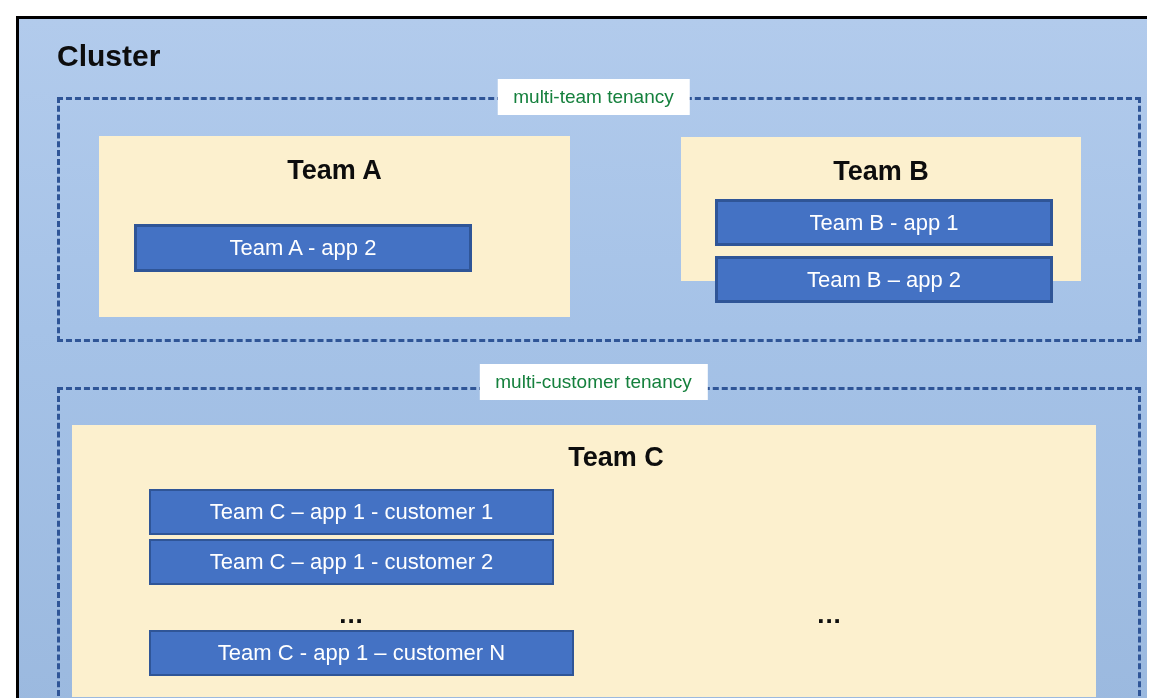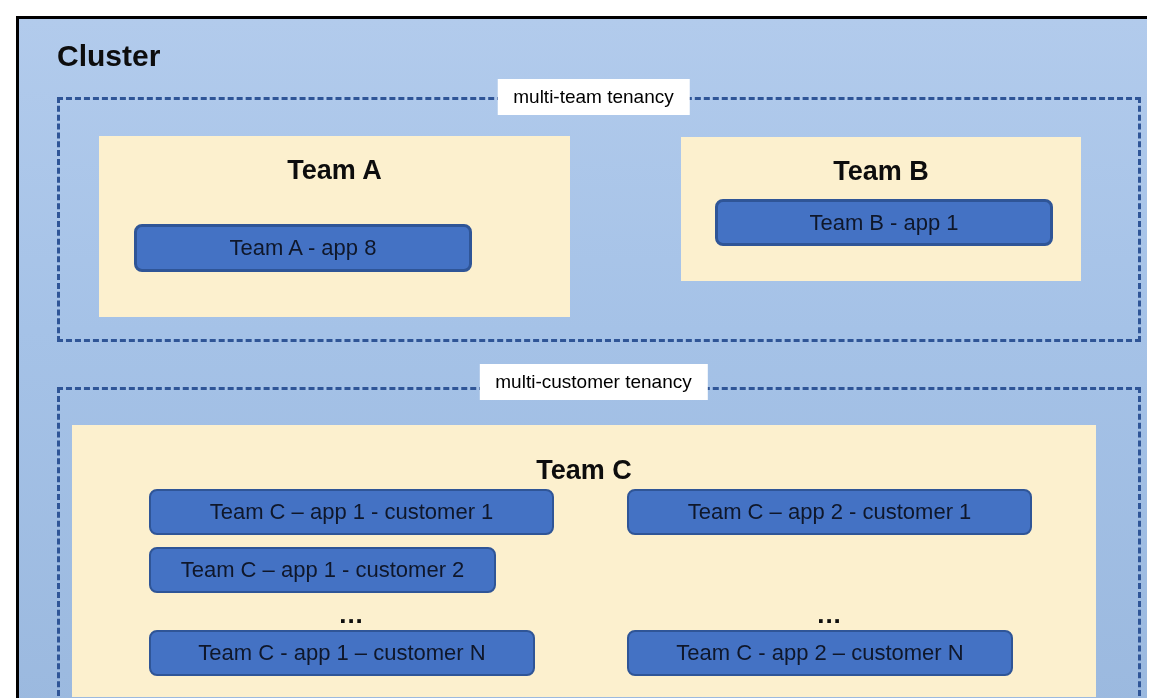--- a/index.html
+++ b/index.html
@@ -31,21 +31,21 @@
     border: 3px dashed #2f5597;
   }
   .group-multi-team   { top: 78px;  height: 245px; }
   .group-multi-customer { top: 368px; height: 318px; }
 
   .tenancy-label {
     position: absolute;
     left: 50%;
     transform: translateX(-50%);
     background: #ffffff;
-    color: #000000;
+    color: #15803d;
     font-size: 19px;
     padding: 7px 16px;
     white-space: nowrap;
     z-index: 5;
   }
   .label-multi-team     { top: 60px; }
   .label-multi-customer { top: 345px; }
 
   .team-panel {
     position: absolute;
@@ -59,53 +59,52 @@
     position: absolute;
     left: 0;
     width: 100%;
     text-align: center;
     font-size: 27px;
     font-weight: bold;
     color: #0d0d0d;
   }
   .panel-team-a .team-title { top: 11px; }
   .panel-team-b .team-title { top: 11px; }
-  .panel-team-c .team-title { top: 22px; }
+  .panel-team-c .team-title { top: 9px; margin-left: 32px; }
 
   .app-box {
     position: absolute;
     background: #4472c4;
-    color: #0f172a;
+    color: #ffffff;
     text-align: center;
     font-size: 22px;
     white-space: nowrap;
     display: flex;
     align-items: center;
     justify-content: center;
-    border-radius: 8px;
   }
   .app-thick { border: 3px solid #2f5597; }
   .app-thin  { border: 2px solid #2f5597; }
 
   .team-a-app1 { left: 35px; top: 88px;  width: 338px; height: 48px; }
   .team-b-app1 { left: 34px; top: 62px;  width: 338px; height: 47px; }
   .team-b-app2 { left: 34px; top: 119px; width: 338px; height: 47px; }
 
   .team-c-col {
     position: absolute;
     top: 64px;
     width: 405px;
     height: 187px;
   }
   .col-1 { left: 77px; }
   .col-2 { left: 555px; }
 
   .team-c-col .row-1 { left: 0; top: 0;     width: 405px; height: 46px; text-align: center; }
-  .team-c-col .row-2 { left: 0; top: 58px;  width: 347px; height: 46px; }
-  .team-c-col .row-n { left: 0; top: 141px; width: 386px; height: 46px; }
+  .team-c-col .row-2 { left: 0; top: 50px;  width: 405px; height: 46px; }
+  .team-c-col .row-n { left: 0; top: 141px; width: 425px; height: 46px; }
 
   .ellipsis-row {
     position: absolute;
     left: 0;
     top: 104px;
     width: 405px;
     height: 36px;
     text-align: center;
     font-size: 26px;
     font-weight: bold;
@@ -119,41 +118,40 @@
 
 <div class="canvas">
 
   <div class="cluster-title">Cluster</div>
 
   <div class="tenancy-group group-multi-team"></div>
   <div class="tenancy-label label-multi-team">multi-team tenancy</div>
 
   <div class="team-panel panel-team-a">
     <div class="team-title">Team A</div>
-    <div class="app-box app-thick team-a-app1">Team A - app 8</div>
+    <div class="app-box app-thick team-a-app1">Team A - app 2</div>
   </div>
 
   <div class="team-panel panel-team-b">
     <div class="team-title">Team B</div>
     <div class="app-box app-thick team-b-app1">Team B - app 1</div>
+    <div class="app-box app-thick team-b-app2">Team B – app 2</div>
   </div>
 
   <div class="tenancy-group group-multi-customer"></div>
   <div class="tenancy-label label-multi-customer">multi-customer tenancy</div>
 
   <div class="team-panel panel-team-c">
     <div class="team-title">Team C</div>
 
     <div class="team-c-col col-1">
       <div class="app-box app-thin row-1">Team C – app 1 - customer 1</div>
       <div class="app-box app-thin row-2">Team C – app 1 - customer 2</div>
       <div class="ellipsis-row">...</div>
       <div class="app-box app-thin row-n">Team C - app 1 – customer N</div>
     </div>
 
     <div class="team-c-col col-2">
-      <div class="app-box app-thin row-1">Team C – app 2 - customer 1</div>
       <div class="ellipsis-row">...</div>
-      <div class="app-box app-thin row-n">Team C - app 2 – customer N</div>
     </div>
   </div>
 
 </div>
 
 </body></html>

